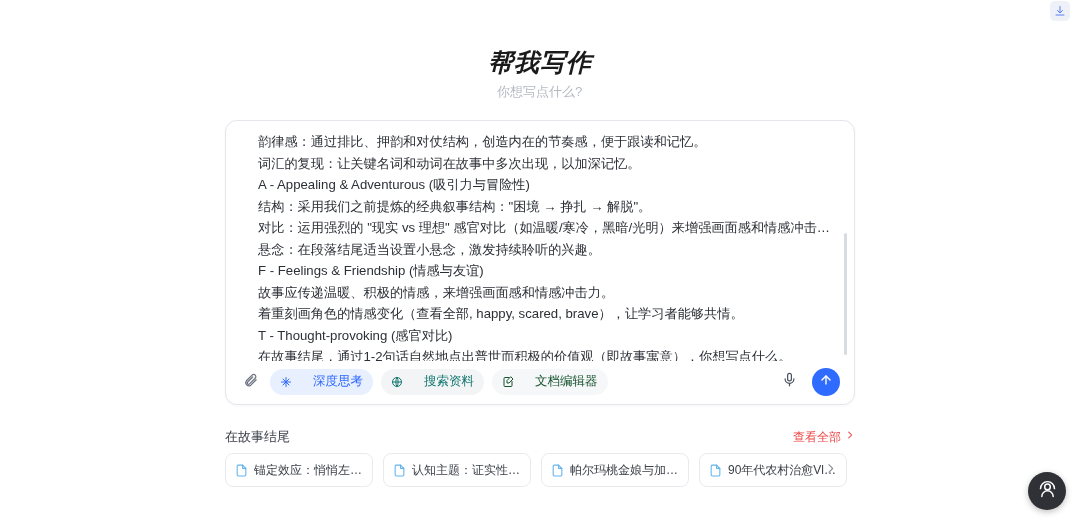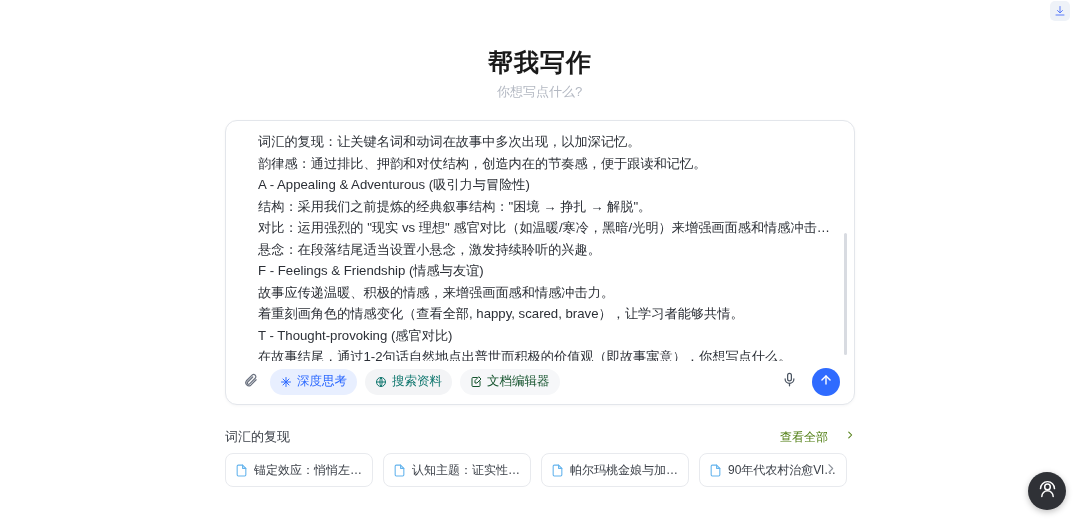--- a/index.html
+++ b/index.html
@@ -33,20 +33,21 @@
 
   
   .title {
     position: absolute;
     top: 46px; left: 0; width: 1080px;
     text-align: center;
     font-size: 25px;
     font-weight: bold;
     color: #1a1a1a;
     letter-spacing: 1px;
+    font-style: italic;
   }
   .subtitle {
     position: absolute;
     top: 83px; left: 0; width: 1080px;
     text-align: center;
     font-size: 13px;
     color: #b3b8c2;
     font-family: Liberation Mono, monospace;
   }
 
@@ -97,21 +98,21 @@
   }
   .tool-icon-btn {
     width: 24px; height: 24px;
     display: flex; align-items: center; justify-content: center;
     color: #6b7280;
     margin-right: 8px;
   }
   .chip {
     display: inline-flex;
     align-items: center;
-    gap: 5px;
+    gap: 21px;
     height: 26px;
     padding: 0 10px;
     border-radius: 13px;
     font-size: 12.5px;
     margin-right: 8px;
     white-space: nowrap;
   }
   .chip.active {
     background: #e8efff;
     color: #2f6bff;
@@ -148,23 +149,23 @@
     display: flex;
     align-items: center;
     justify-content: space-between;
   }
   .docs-title {
     font-size: 13px;
     color: #3a3f47;
   }
   .docs-more {
     font-size: 12px;
-    color: #4d7c0f;
-    display: flex;
-    gap: 17px;
+    color: #ef4444;
+    display: flex;
+    gap: 4px;
   }
 
   .docs-row {
     position: absolute;
     left: 225px; top: 453px;
     width: 625px;
     height: 34px;
     display: flex;
     gap: 10px;
     overflow: hidden;
@@ -229,22 +230,22 @@
         </svg>
       </span>
     </div>
   </div>
 
   <div class="title">帮我写作</div>
   <div class="subtitle">你想写点什么?</div>
 
   <div class="composer">
     <div class="composer-text">
+      <p>韵律感：通过排比、押韵和对仗结构，创造内在的节奏感，便于跟读和记忆。</p>
       <p>词汇的复现：让关键名词和动词在故事中多次出现，以加深记忆。</p>
-      <p>韵律感：通过排比、押韵和对仗结构，创造内在的节奏感，便于跟读和记忆。</p>
       <p>A - Appealing &amp; Adventurous (吸引力与冒险性)</p>
       <p>结构：采用我们之前提炼的经典叙事结构："困境 → 挣扎 → 解脱"。</p>
       <p>对比：运用强烈的 "现实 vs 理想" 感官对比（如温暖/寒冷，黑暗/光明）来增强画面感和情感冲击力。</p>
       <p>悬念：在段落结尾适当设置小悬念，激发持续聆听的兴趣。</p>
       <p>F - Feelings &amp; Friendship (情感与友谊)</p>
       <p>故事应传递温暖、积极的情感，来增强画面感和情感冲击力。</p>
       <p>着重刻画角色的情感变化（查看全部, happy, scared, brave），让学习者能够共情。</p>
       <p>T - Thought-provoking (感官对比)</p>
       <p>在故事结尾，通过1-2句话自然地点出普世而积极的价值观（即故事寓意），你想写点什么。</p>
     </div>
@@ -305,21 +306,21 @@
           <svg width="14" height="14" viewBox="0 0 24 24" fill="none" stroke="currentColor" stroke-width="2.4" stroke-linecap="round" stroke-linejoin="round">
             <path d="M12 19V5"></path>
               <path d="M5 12l7-7 7 7"></path>
           </svg>
         </span>
       </div>
     </div>
   </div>
 
   <div class="docs-header">
-    <div class="docs-title">词汇的复现</div>
+    <div class="docs-title">在故事结尾</div>
     <div class="docs-more">
       <span>查看全部</span>
       <span>
         <svg width="10" height="10" viewBox="0 0 24 24" fill="none" stroke="currentColor" stroke-width="2.5" stroke-linecap="round" stroke-linejoin="round">
             <path d="M9 5l7 7-7 7"></path>
           </svg>
       </span>
     </div>
   </div>
 

